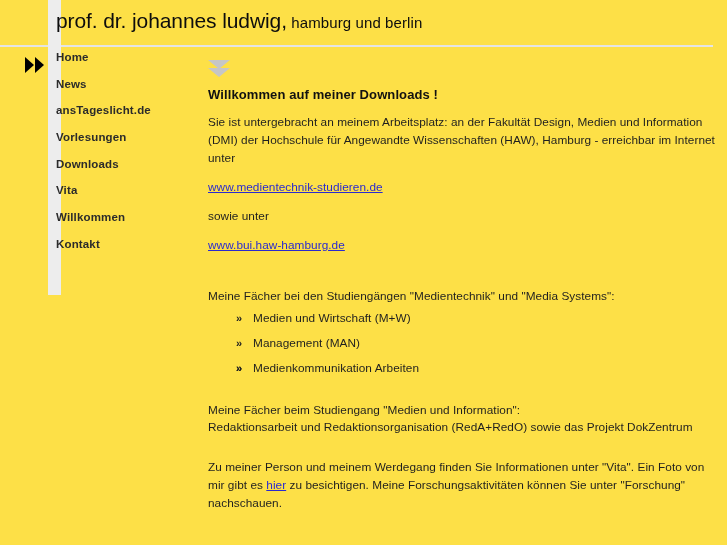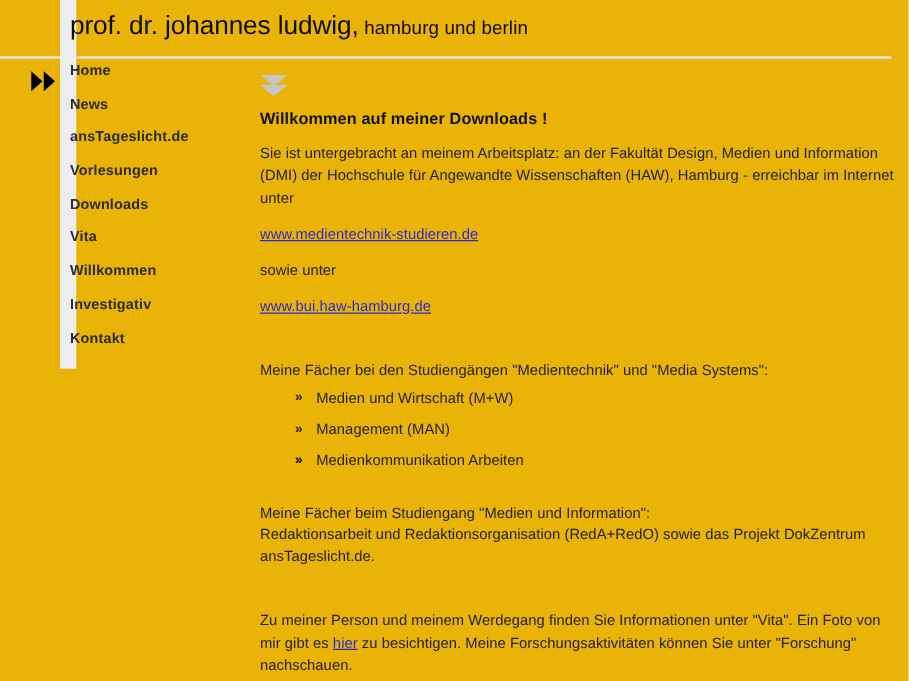--- a/index.html
+++ b/index.html
@@ -8,21 +8,21 @@
     width: 727px; height: 545px;
     background: #ffffff;
     overflow: hidden;
   }
   body {
     font-family: "Liberation Sans", sans-serif;
     color: #1a1a1a;
     -webkit-font-smoothing: antialiased;
   }
 
-  #page { position: relative; width: 727px; height: 545px; background: #eab308; padding-left: 39px; }
+  #page { position: relative; width: 727px; height: 545px; background: #fde047; padding-left: 39px; }
 
   
   .nav-band {
     position: absolute;
     left: 48px; top: 0; width: 13px; height: 295px;
     background: #ededed;
     z-index: 0;
   }
 
   
@@ -203,23 +203,20 @@
     <div class="nav-item">
       <span class="nav-label">Downloads</span>
     </div>
     <div class="nav-item">
       <span class="nav-label">Vita</span>
     </div>
     <div class="nav-item">
       <span class="nav-label">Willkommen</span>
     </div>
     <div class="nav-item">
-      <span class="nav-label">Investigativ</span>
-    </div>
-    <div class="nav-item">
       <span class="nav-label">Kontakt</span>
     </div>
   </nav>
 
   <main class="content">
 
     <div class="dbl-arrow-down">
       <div class="tri-d"></div>
       <div class="tri-d"></div>
     </div>
@@ -257,20 +254,19 @@
       <li>
         <span class="bullet">»</span>
         <span>Medienkommunikation Arbeiten</span>
       </li>
     </ul>
 
     <div class="spacer-md"></div>
 
     <p class="para tight">Meine Fächer beim Studiengang "Medien und Information":</p>
     <p class="para tight">Redaktionsarbeit und Redaktionsorganisation (RedA+RedO) sowie das Projekt DokZentrum</p>
-    <p class="para">ansTageslicht.de.</p>
 
     <div class="spacer-lg"></div>
 
     <p class="para"><span>Zu meiner Person und meinem Werdegang finden Sie Informationen unter "Vita". Ein Foto von mir gibt es </span><a class="inline-link" href="#">hier</a><span> zu besichtigen. Meine Forschungsaktivitäten können Sie unter "Forschung" nachschauen.</span></p>
 
   </main>
 </div>
 
 </body></html>

